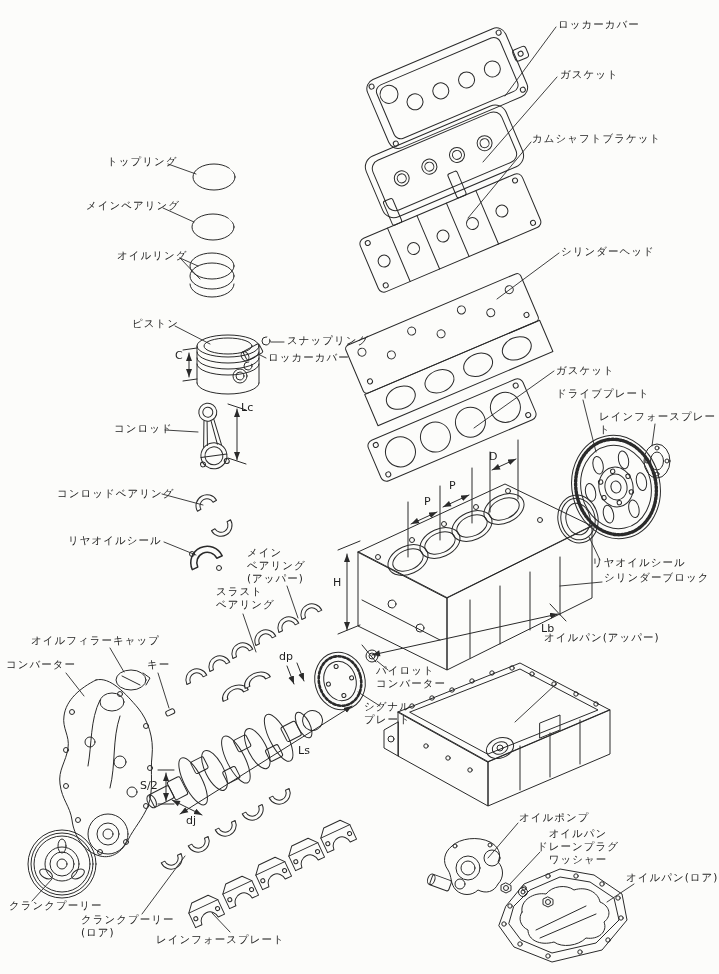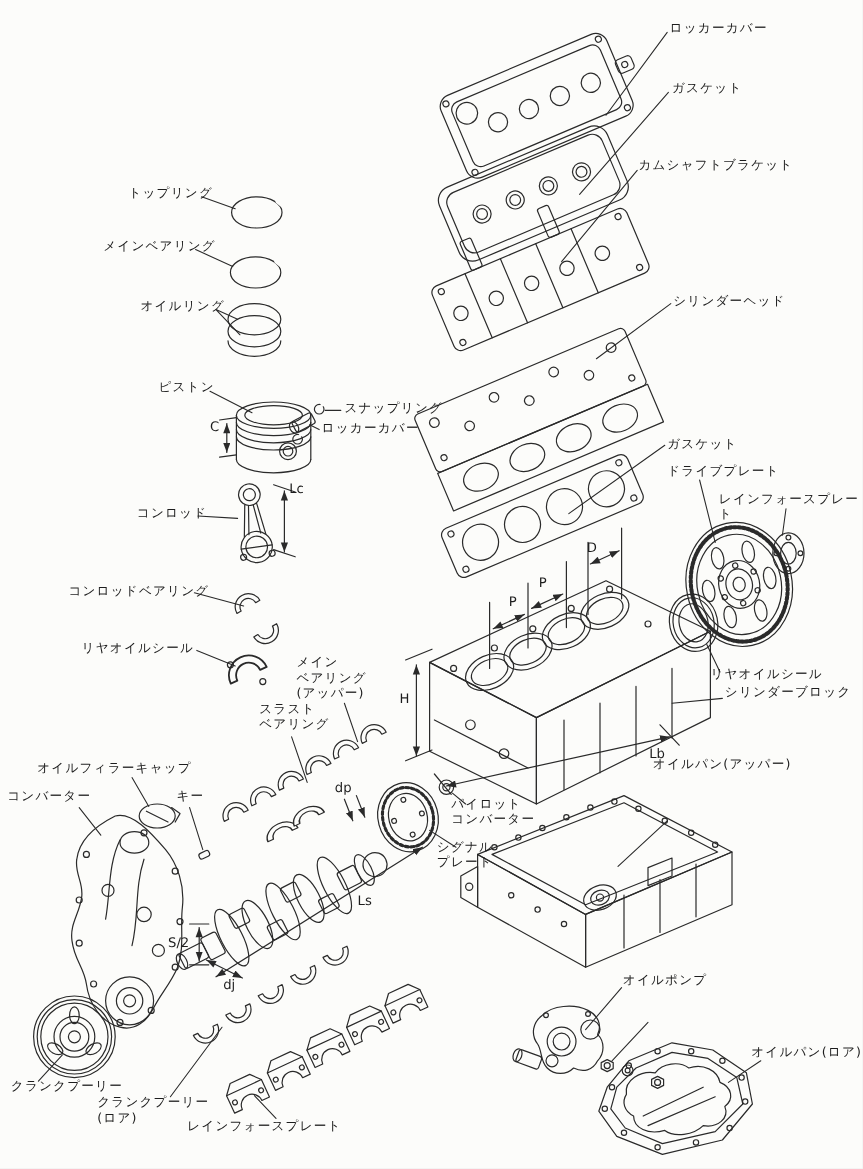--- a/index.html
+++ b/index.html
@@ -496,20 +496,23 @@
 <div class="lbl" style="left:604px;top:571px">シリンダーブロック</div>
 <div class="lbl" style="left:31px;top:634px">オイルフィラーキャップ</div>
 <div class="lbl" style="left:6px;top:658px">コンバーター</div>
 <div class="lbl" style="left:147px;top:658px">キー</div>
 <div class="lbl" style="left:376px;top:664px">パイロット
 コンバーター</div>
 <div class="lbl" style="left:364px;top:700px">シグナル
 プレート</div>
 <div class="lbl" style="left:544px;top:631px">オイルパン(アッパー)</div>
 <div class="lbl" style="left:519px;top:811px">オイルポンプ</div>
+<div class="lbl c" style="left:530px;top:827px;width:96px">オイルパン
+ドレーンプラグ
+ワッシャー</div>
 <div class="lbl" style="left:626px;top:871px">オイルパン(ロア)</div>
 <div class="lbl" style="left:9px;top:899px">クランクプーリー</div>
 <div class="lbl" style="left:81px;top:913px">クランクプーリー
 (ロア)</div>
 <div class="lbl" style="left:156px;top:933px">レインフォースプレート</div>
 
 <div class="dim" style="left:175px;top:349px">C</div>
 <div class="dim" style="left:241px;top:401px">Lc</div>
 <div class="dim" style="left:489px;top:450px">D</div>
 <div class="dim" style="left:449px;top:479px">P</div>

